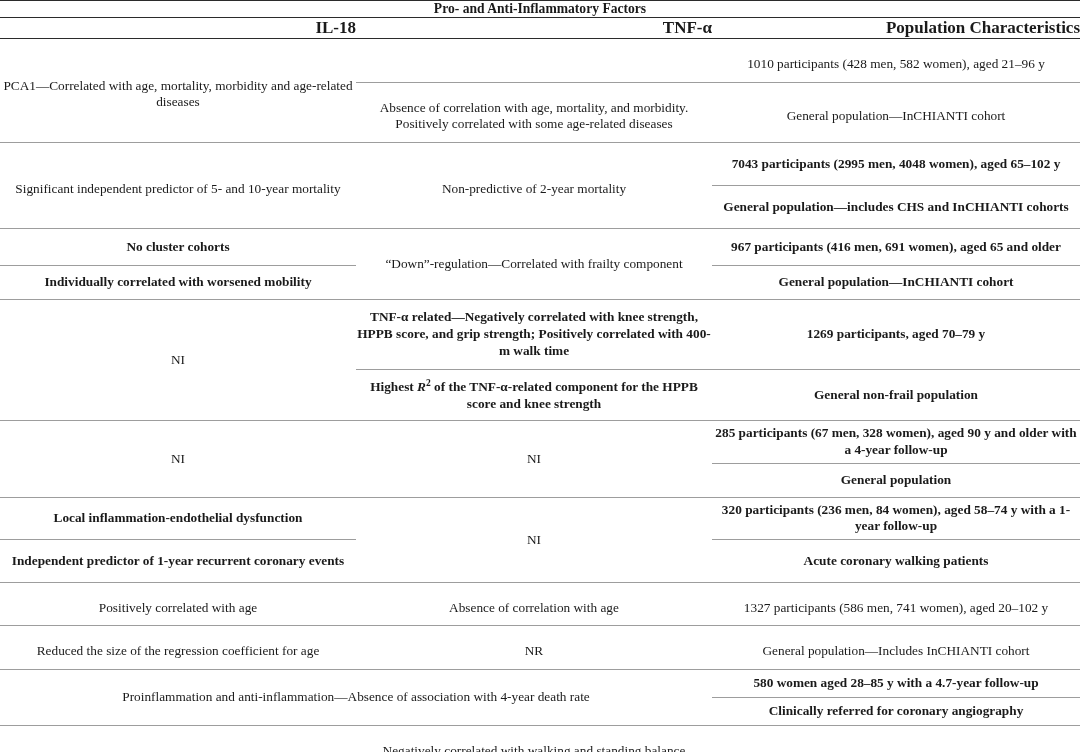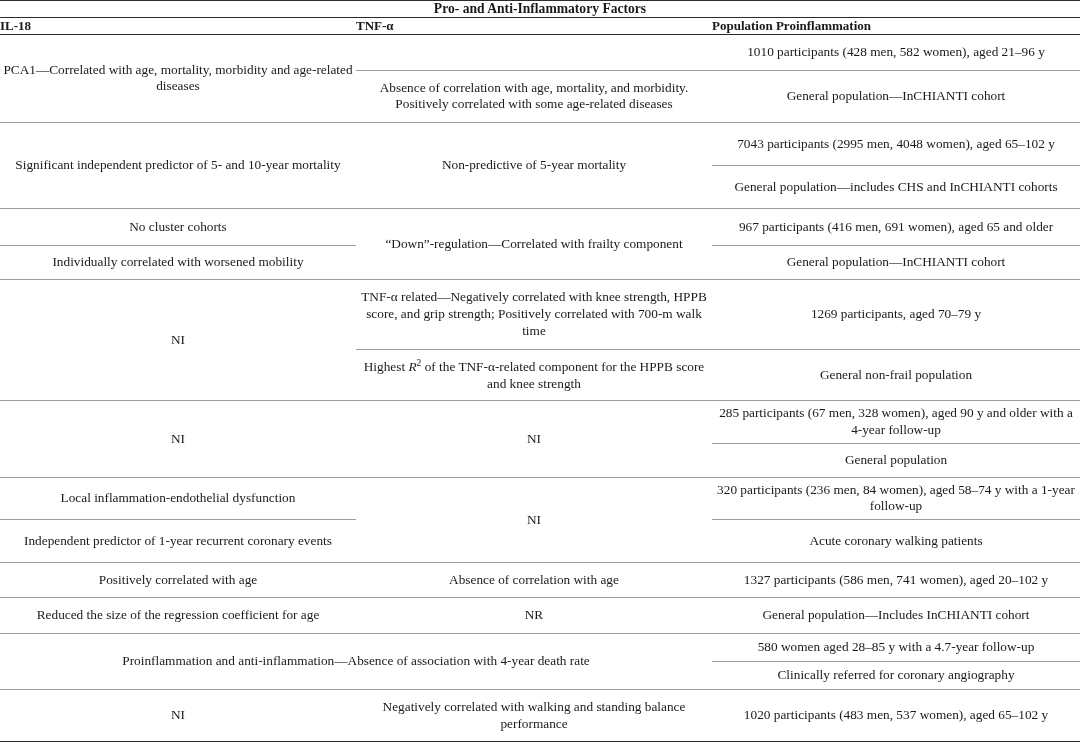--- a/index.html
+++ b/index.html
@@ -31,87 +31,87 @@
   }
   .title-cell {
     text-align: center;
     font-weight: bold;
     font-size: 13.6px;
     padding: 4px 6px 5px 6px;
     border-top: 1.6px solid #2b2b2b;
     border-bottom: 1.1px solid #2b2b2b;
   }
   .hdr-cell {
-    text-align: left;
+    text-align: right;
     font-weight: bold;
-    font-size: 13px;
+    font-size: 17px;
     padding: 6px 6px 7px 6px;
     border-bottom: 1.1px solid #2b2b2b;
   }
   .cell {
     text-align: center;
     padding: 7px 10px;
     line-height: 1.25;
     border-bottom: 0.8px solid #9d9d9d;
   }
-  .cell.tall { padding-top: 9px; padding-bottom: 9px; }
+  .cell.tall { padding-top: 17px; padding-bottom: 9px; }
   .inner-tbl {
     width: 100%;
     border-collapse: collapse;
     table-layout: fixed;
   }
   .inner-tbl td {
     text-align: center;
     padding: 7px 10px;
     line-height: 1.25;
     vertical-align: middle;
   }
   .inner-tbl tr:not(:last-child) td {
     border-bottom: 0.8px solid #9d9d9d;
   }
   .bottom-rule { border-bottom: 1.6px solid #2b2b2b; }
   .sub { vertical-align: super; font-size: 0.72em; }
   em.it { font-style: italic; }
-  .pad-block { padding: 0 !important; }
+  .pad-block { padding: 0 !important; font-weight: bold; }
 </style>
 </head>
 <body>
 
 <div id="sheet">
   <table class="tbl">
     <colgroup>
       <col style="width:356px">
       <col style="width:356px">
       <col style="width:368px">
     </colgroup>
     <thead>
       <tr>
         <th class="title-cell" colspan="3">Pro- and Anti-Inflammatory Factors</th>
       </tr>
       <tr>
         <th class="hdr-cell">IL-18</th>
         <th class="hdr-cell">TNF-α</th>
-        <th class="hdr-cell">Population Proinflammation</th>
+        <th class="hdr-cell">Population Characteristics</th>
       </tr>
     </thead>
     <tbody>
 
       <tr>
         <td class="cell tall" rowspan="2">PCA1—Correlated with age, mortality, morbidity and age-related diseases</td>
         <td class="cell tall"></td>
         <td class="cell tall">1010 participants (428 men, 582 women), aged 21–96 y</td>
       </tr>
       <tr>
         <td class="cell tall">Absence of correlation with age, mortality, and morbidity. Positively correlated with some age-related diseases</td>
         <td class="cell tall">General population—InCHIANTI cohort</td>
       </tr>
 
       <tr>
         <td class="cell tall">Significant independent predictor of 5- and 10-year mortality</td>
-        <td class="cell tall">Non-predictive of 5-year mortality</td>
+        <td class="cell tall">Non-predictive of 2-year mortality</td>
         <td class="cell pad-block">
           <table class="inner-tbl">
             <tbody>
                 <tr>
                   <td style="height:42px">7043 participants (2995 men, 4048 women), aged 65–102 y</td>
                 </tr>
             <tr>
                   <td style="height:42px">General population—includes CHS and InCHIANTI cohorts</td>
                 </tr>
           </tbody>
@@ -146,21 +146,21 @@
             </table>
         </td>
       </tr>
 
       <tr>
         <td class="cell">NI</td>
         <td class="cell pad-block">
           <table class="inner-tbl">
             <tbody>
                 <tr>
-                  <td style="height:69px">TNF-α related—Negatively correlated with knee strength, HPPB score, and grip strength; Positively correlated with 700-m walk time</td>
+                  <td style="height:69px">TNF-α related—Negatively correlated with knee strength, HPPB score, and grip strength; Positively correlated with 400-m walk time</td>
                 </tr>
             <tr>
                   <td style="height:50px">Highest <em class="it">R</em><span class="sub">2</span> of the TNF-α-related component for the HPPB score and knee strength</td>
                 </tr>
           </tbody>
             </table>
         </td>
         <td class="cell pad-block">
           <table class="inner-tbl">
             <tbody>

